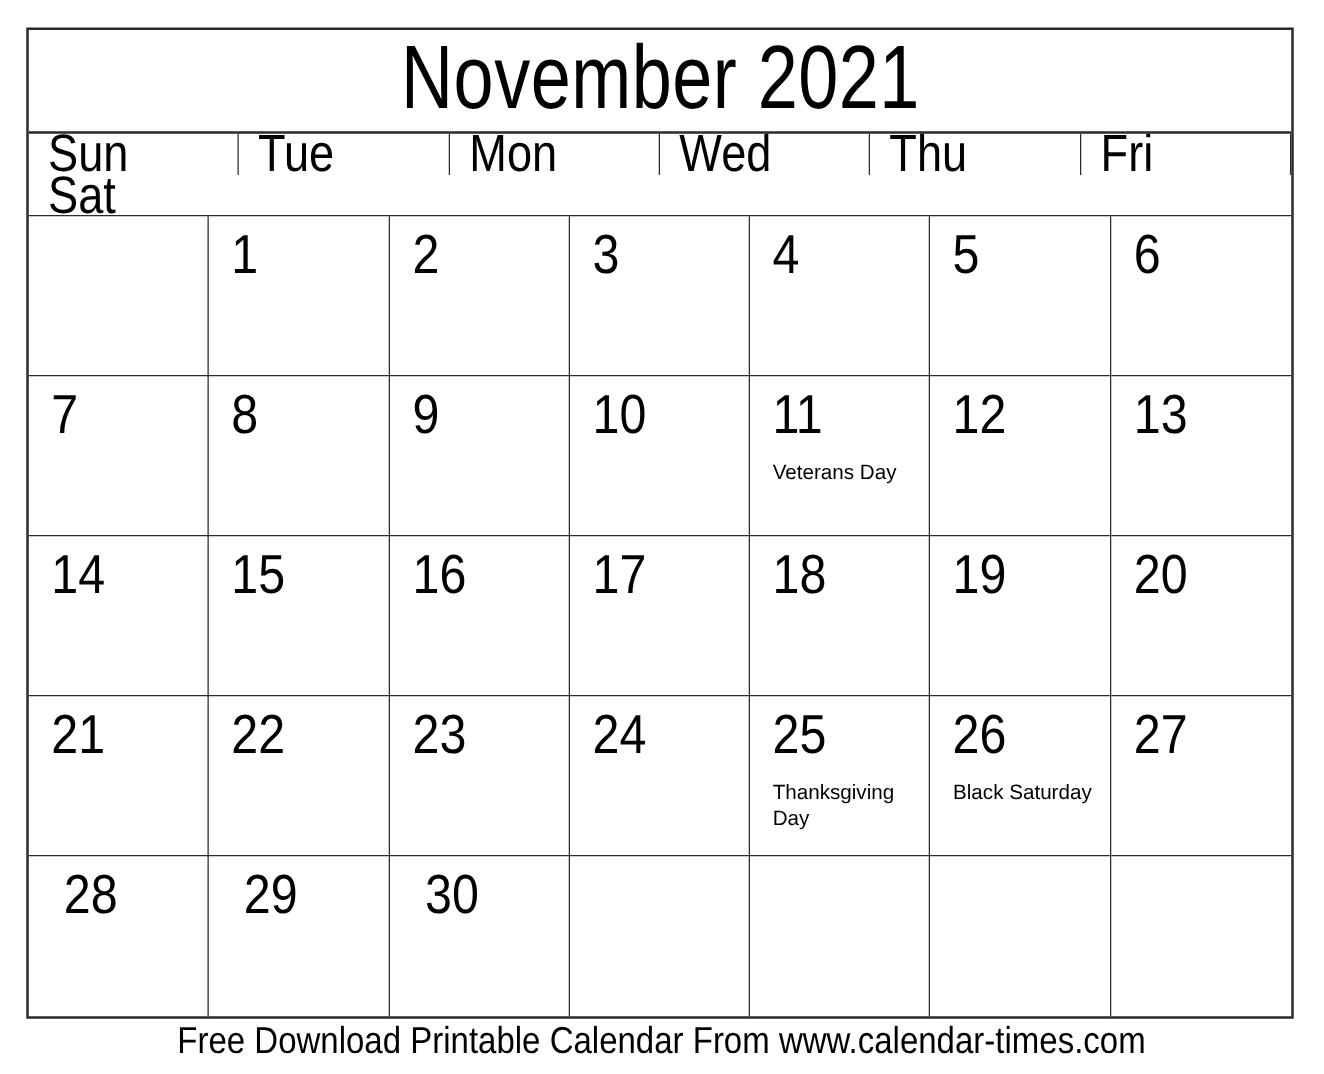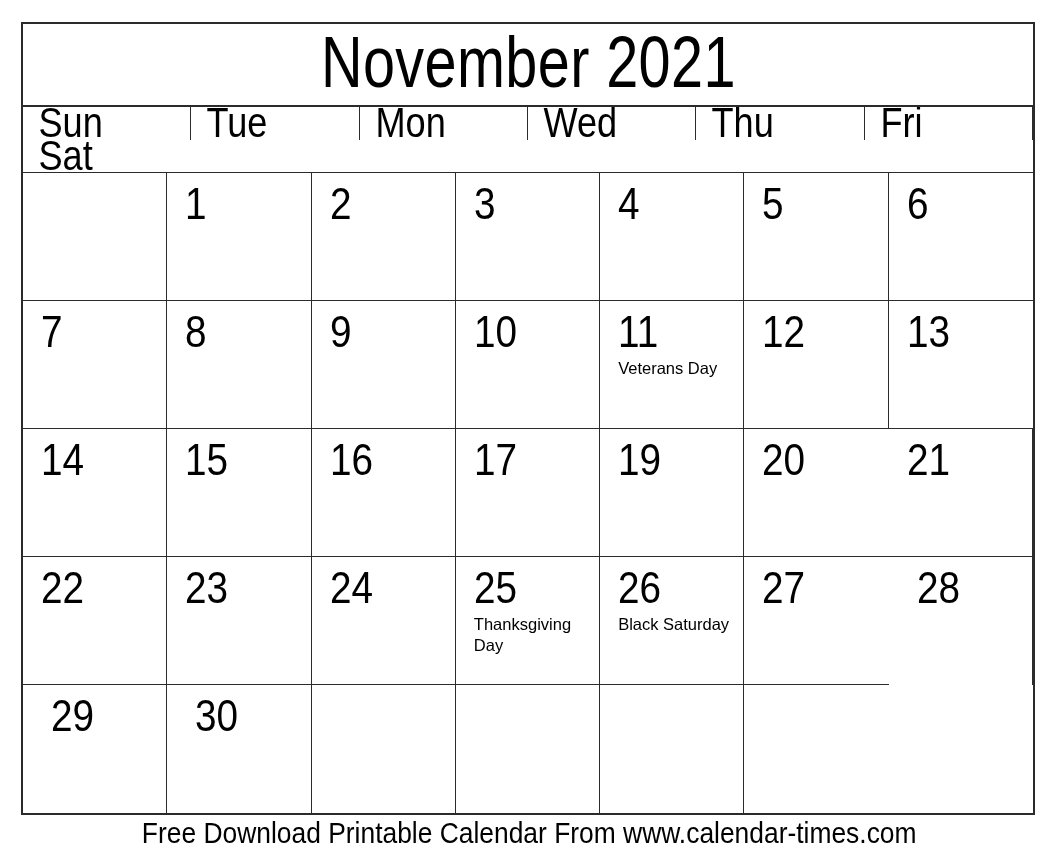--- a/index.html
+++ b/index.html
@@ -109,21 +109,21 @@
     transform: scaleX(0.88);
     transform-origin: left top;
   }
   .day-number:empty { display: none; }
 
   .day-event {
     font-size: 16.5px;
     line-height: 1.28;
     font-weight: 400;
     display: block;
-    margin-top: 2px;
+    margin-top: 12px;
     padding-right: 12px;
     word-wrap: break-word;
   }
   .day-event:empty { display: none; }
 
   
   #footer-note {
     position: absolute;
     left: 0;
     top: 818px;
@@ -246,20 +246,24 @@
       </div>
       <div class="day-cell">
         <span class="day-number">16</span>
 
       </div>
       <div class="day-cell">
         <span class="day-number">17</span>
 
       </div>
       <div class="day-cell">
+        <span class="day-number">18</span>
+
+      </div>
+      <div class="day-cell">
         <span class="day-number">19</span>
 
       </div>
       <div class="day-cell col-last">
         <span class="day-number">20</span>
 
       </div>
 
       <div class="day-cell">
         <span class="day-number">21</span>

